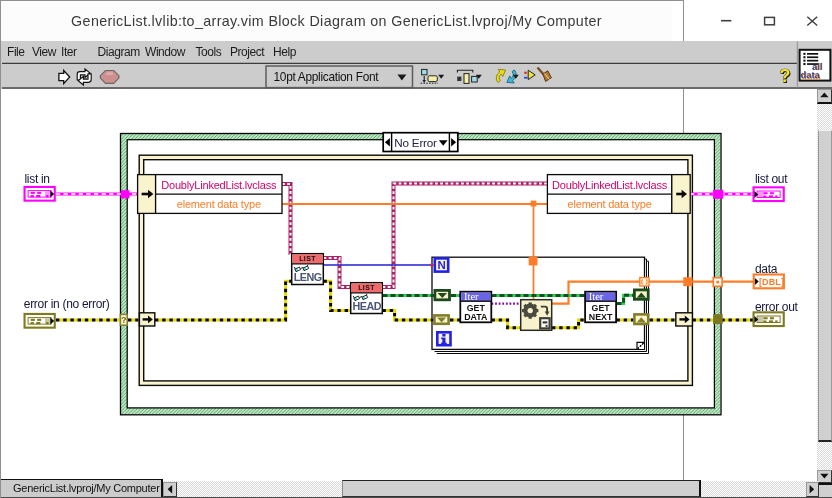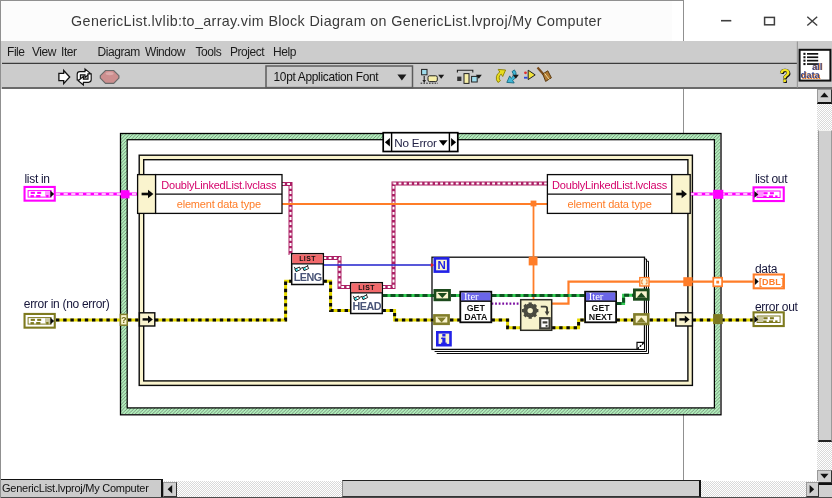--- a/index.html
+++ b/index.html
@@ -2,21 +2,21 @@
 <html><head><meta charset="utf-8"><style>
 *{margin:0;padding:0;box-sizing:border-box}
 html,body{width:832px;height:498px;overflow:hidden;background:#fff;font-family:"Liberation Sans",sans-serif}
 .win{position:relative;width:684px;height:498px;border:1px solid #909090;background:#fff}
 .abs{position:absolute}
 .title{left:0;top:0;right:11px;height:40px;background:#FCFCFC;text-align:center;font-size:14.3px;letter-spacing:0.35px;color:#3a3a3a;line-height:41px;white-space:nowrap}
 .menubar{left:0;top:40px;width:831px;height:22px;background:#CCCCCC}
 .toolbar{left:0;top:62px;width:831px;height:25.5px;background:#CCCCCC}
 .mi{position:absolute;top:0;font-size:12px;letter-spacing:-0.45px;color:#1c1c1c;line-height:23px}
 .ck{background-color:#fff;background-image:conic-gradient(#d9d9d9 25%,transparent 25% 50%,#d9d9d9 50% 75%,transparent 75%);background-size:2px 2px}
-.statusbox{left:0;top:478px;width:161.5px;height:18px;background:#CCCCCC;border-top:1.5px solid #111;border-right:2px solid #111;font-size:11px;color:#111;line-height:17px;padding-left:1px;white-space:nowrap;letter-spacing:-0.25px}
+.statusbox{left:0;top:478px;width:161.5px;height:18px;background:#CCCCCC;border-top:1.5px solid #111;border-right:2px solid #111;font-size:11px;color:#111;line-height:17px;padding-left:12px;white-space:nowrap;letter-spacing:-0.25px}
 .btn3d{background:#D0D0D0;border:1px solid #999;border-right-color:#333;border-bottom-color:#333}
 </style></head><body>
 <div class="win">
  <div class="abs title">GenericList.lvlib:to_array.vim Block Diagram on GenericList.lvproj/My Computer</div>
  <div class="abs menubar"></div>
  <div class="abs toolbar"></div>
  <div class="abs" style="left:0;top:40px;width:797px;height:22px">
   <span class="mi" style="left:6px">File</span>
       <span class="mi" style="left:31px">View</span>
   <span class="mi" style="left:60px">Iter</span>

